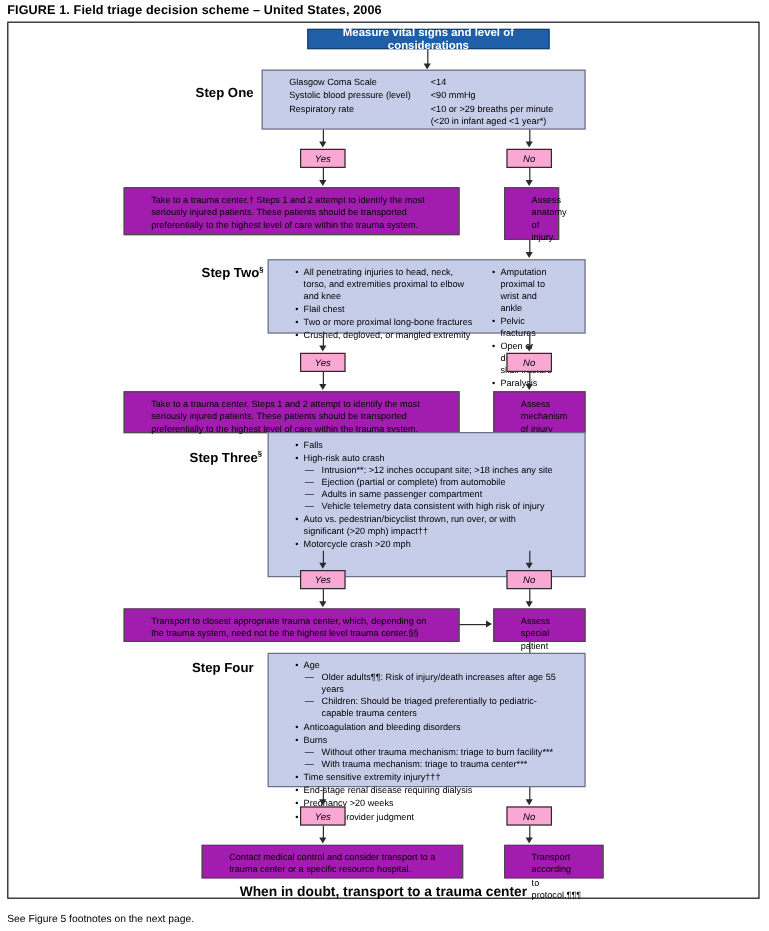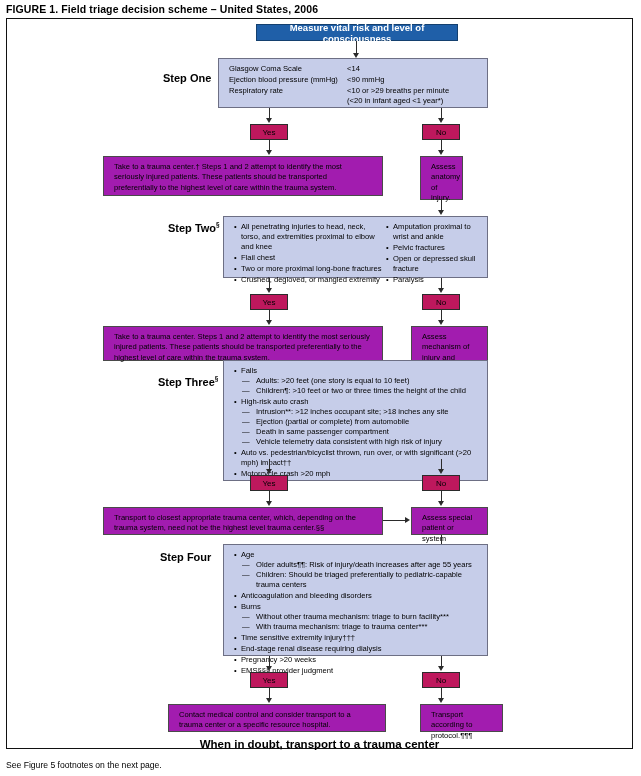--- a/index.html
+++ b/index.html
@@ -33,30 +33,30 @@
   }
   .panel{
     background:#c6cde9;border:1px solid #6d6f84;
     font-size:7.6px;line-height:1.32;
   }
   .wbox{
     background:#a21caf;border:1px solid #4a4a4a;
     font-size:7.6px;line-height:1.38;
   }
   .yn{
-    background:#be185d;border:1px solid #2b2b2b;
-    font-size:8px;display:flex;align-items:center;justify-content:center;
+    background:#f9a8d4;border:1px solid #2b2b2b;
+    font-size:8px;display:flex;align-items:center;justify-content:center;font-style:italic;
   }
   .steplbl{
     position:absolute;font-size:11px;font-weight:bold;white-space:nowrap;
   }
-  .pad{padding:5px 10px;}
+  .pad{padding:5px 22px;}
 
   
-  .cols{display:flex;gap:0;}
+  .cols{display:flex;gap:12px;}
   .col{flex:1;}
   ul.bl{margin:0;padding:0;list-style:none;}
   ul.bl>li{position:relative;padding-left:7px;margin:0 0 1px 0;}
   ul.bl>li:before{content:"\2022";position:absolute;left:0;top:-0.5px;}
   ul.dash{margin:0 0 1px 0;padding:0;list-style:none;}
   ul.dash>li{position:relative;padding-left:15px;}
   ul.dash>li:before{content:"\2014";position:absolute;left:1px;top:0;}
   sup{font-size:6.4px;line-height:0;vertical-align:super;font-weight:bold;}
 
   
@@ -77,36 +77,36 @@
     font-size:11.5px;font-weight:bold;
   }
 </style>
 </head>
 <body>
 
 <div class="fig-title">FIGURE 1. Field triage decision scheme – United States, 2006</div>
 
 <div class="frame">
 
-  <div class="node hdr" style="left:249px;top:5px;width:202px;height:17px;">Measure vital risk and level of consciousness</div>
+  <div class="node hdr" style="left:249px;top:5px;width:202px;height:17px;">Measure vital signs and level of considerations</div>
 
   <div class="vline" style="left:349px;top:22px;height:14px;"></div>
   <div class="arrow-d" style="left:346px;top:34px;"></div>
 
   <div class="steplbl" style="left:156px;top:53px;">Step One</div>
 
   <div class="node panel pad" style="left:211px;top:39px;width:270px;height:50px;">
     <table style="border-collapse:collapse;width:100%;font-size:7.6px;">
       <tbody>
           <tr>
         <td style="padding:0 0 1px 0;width:118px;">Glasgow Coma Scale</td>
         <td style="padding:0 0 1px 0;">&lt;14</td>
       </tr>
       <tr>
-        <td style="padding:0 0 1px 0;">Ejection blood pressure (mmHg)</td>
+        <td style="padding:0 0 1px 0;">Systolic blood pressure (level)</td>
         <td style="padding:0 0 1px 0;">&lt;90 mmHg</td>
       </tr>
       <tr>
         <td style="padding:0;">Respiratory rate</td>
         <td style="padding:0;">&lt;10 or &gt;29 breaths per minute</td>
       </tr>
       <tr>
         <td style="padding:0;"></td>
         <td style="padding:0;">(&lt;20 in infant aged &lt;1 year*)</td>
       </tr>
@@ -178,31 +178,27 @@
   <div class="arrow-d" style="left:431px;top:352px;"></div>
 
   <div class="steplbl" style="left:151px;top:357px;">
     <span>Step Three</span><sup>§</sup>
   </div>
 
   <div class="node panel pad" style="left:216px;top:341px;width:265px;height:121px;">
     <ul class="bl">
       <li>
         <span>Falls</span>
-        <ul class="dash">
-          <li>Adults: &gt;20 feet (one story is equal to 10 feet)</li>
-          <li>Children¶: &gt;10 feet or two or three times the height of the child</li>
-        </ul>
       </li>
       <li>
         <span>High-risk auto crash</span>
         <ul class="dash">
           <li>Intrusion**: &gt;12 inches occupant site; &gt;18 inches any site</li>
           <li>Ejection (partial or complete) from automobile</li>
-          <li>Death in same passenger compartment</li>
+          <li>Adults in same passenger compartment</li>
           <li>Vehicle telemetry data consistent with high risk of injury</li>
         </ul>
       </li>
       <li>Auto vs. pedestrian/bicyclist thrown, run over, or with significant (&gt;20 mph) impact††</li>
       <li>Motorcycle crash &gt;20 mph</li>
     </ul>
   </div>
 
   <div class="vline" style="left:262px;top:440px;height:12px;"></div>
   <div class="arrow-d" style="left:259px;top:450px;"></div>

